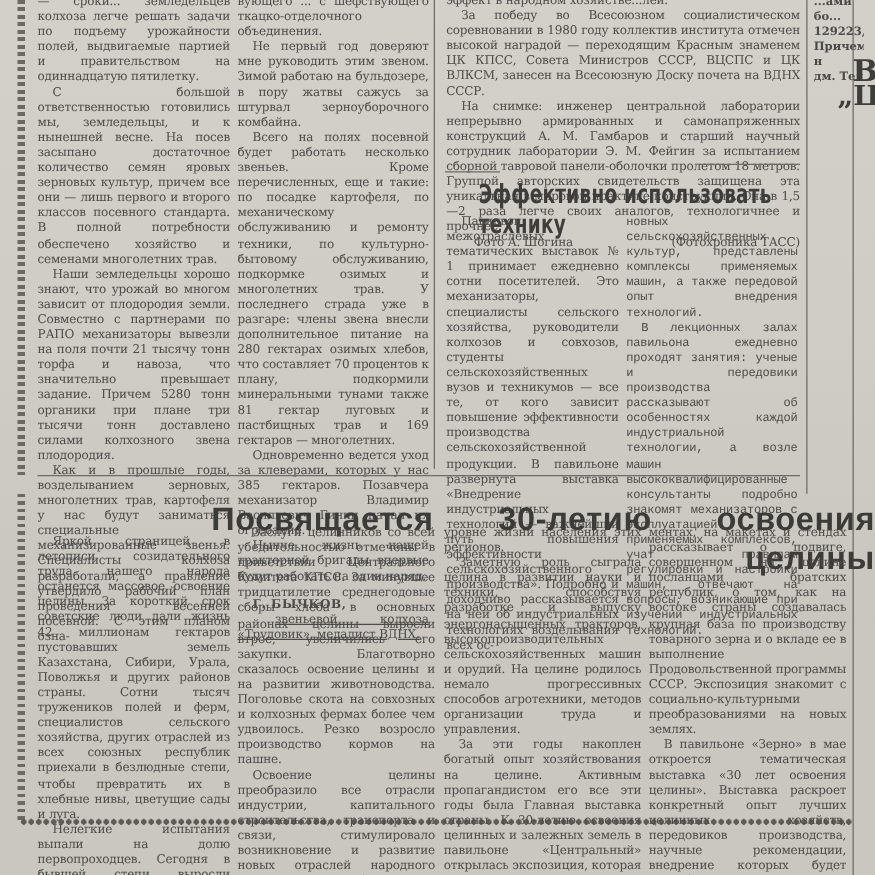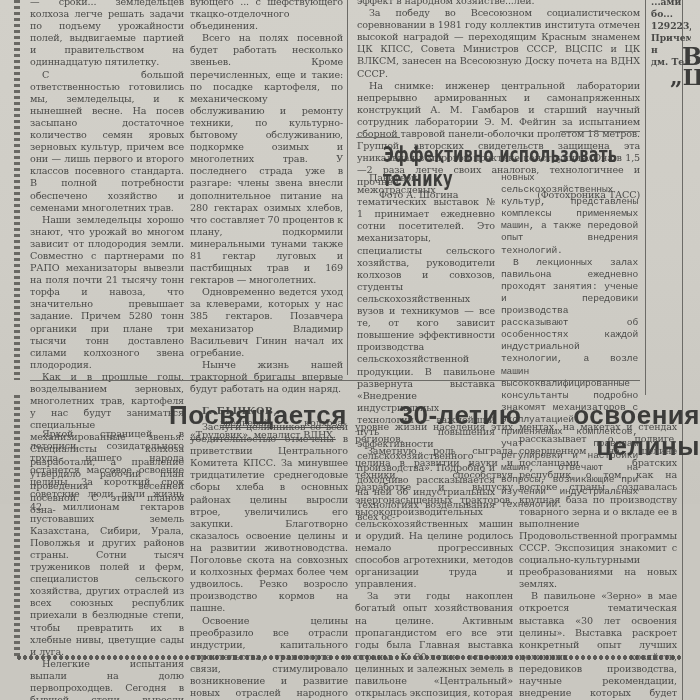--- a/index.html
+++ b/index.html
@@ -35,32 +35,33 @@
 
   <div class="col" style="left:30px;top:-4px;width:154px;">
     <p class="noind">— сроки... земледельцев колхоза легче решать задачи по подъему урожайности полей, выдвигаемые партией и правительством на одиннадцатую пятилетку.</p>
     <p>С большой ответственностью готовились мы, земледельцы, и к нынешней весне. На посев засыпано достаточное количество семян яровых зерновых культур, причем все они — лишь первого и второго классов посевного стандарта. В полной потребности обеспечено хозяйство и семенами многолетних трав.</p>
     <p>Наши земледельцы хорошо знают, что урожай во многом зависит от плодородия земли. Совместно с партнерами по РАПО механизаторы вывезли на поля почти 21 тысячу тонн торфа и навоза, что значительно превышает задание. Причем 5280 тонн органики при плане три тысячи тонн доставлено силами колхозного звена плодородия.</p>
     <p>Как и в прошлые годы, возделыванием зерновых, многолетних трав, картофеля у нас будут заниматься специальные механизированные звенья. Специалисты колхоза разработали, а правление утвердило рабочий план проведения весенней посевной. С этим планом озна-</p>
   </div>
 
   <div class="col" style="left:190px;top:-4px;width:153px;">
     <p class="noind">вующего ... с шефствующего ткацко-отделочного объединения.</p>
+    <p>Не первый год доверяют мне руководить этим звеном. Зимой работаю на бульдозере, в пору жатвы сажусь за штурвал зерноуборочного комбайна.</p>
     <p>Всего на полях посевной будет работать несколько звеньев. Кроме перечисленных, еще и такие: по посадке картофеля, по механическому обслуживанию и ремонту техники, по культурно-бытовому обслуживанию, подкормке озимых и многолетних трав. У последнего страда уже в разгаре: члены звена внесли дополнительное питание на 280 гектарах озимых хлебов, что составляет 70 процентов к плану, подкормили минеральными тунами также 81 гектар луговых и пастбищных трав и 169 гектаров — многолетних.</p>
     <p>Одновременно ведется уход за клеверами, которых у нас 385 гектаров. Позавчера механизатор Владимир Васильевич Гинин начал их огребание.</p>
     <p>Нынче жизнь нашей тракторной бригады впервые будут работать на один наряд.</p>
     <p class="sign" style="margin-top:10px;">Г. БЫЧКОВ,</p>
     <p style="text-indent:30px;text-decoration:underline;">звеньевой колхоза «Трудовик», медалист ВДНХ.</p>
   </div>
 
   <div class="vrule" style="left:347px;top:0;height:375px;"></div>
 
   <div class="col" style="left:357px;top:-5px;width:283px;">
     <p class="noind">эффект в народном хозяйстве...лей.</p>
-    <p>За победу во Всесоюзном социалистическом соревновании в 1981 году коллектив института отмечен высокой наградой — переходящим Красным знаменем ЦК КПСС, Совета Министров СССР, ВЦСПС и ЦК ВЛКСМ, занесен на Всесоюзную Доску почета на ВДНХ СССР.</p>
+    <p>За победу во Всесоюзном социалистическом соревновании в 1980 году коллектив института отмечен высокой наградой — переходящим Красным знаменем ЦК КПСС, Совета Министров СССР, ВЦСПС и ЦК ВЛКСМ, занесен на Всесоюзную Доску почета на ВДНХ СССР.</p>
     <p>На снимке: инженер центральной лаборатории непрерывно армированных и самонапряженных конструкций А. М. Гамбаров и старший научный сотрудник лаборатории Э. М. Фейгин за испытанием сборной тавровой панели-оболочки пролетом 18 метров. Группой авторских свидетельств защищена эта уникальная в мировой практике конструкция. Она в 1,5—2 раза легче своих аналогов, технологичнее и прочнее.</p>
     <div style="display:flex;justify-content:space-between;">
       <span style="padding-left:22px;">Фото А. Шогина</span>
       <span>(Фотохроника ТАСС)</span>
     </div>
   </div>
   <div class="hrule" style="left:356px;top:137px;width:44px;"></div>
   <div class="hrule" style="left:560px;top:131px;width:80px;"></div>
 
   <div class="h-tech">Эффективно использовать технику</div>

